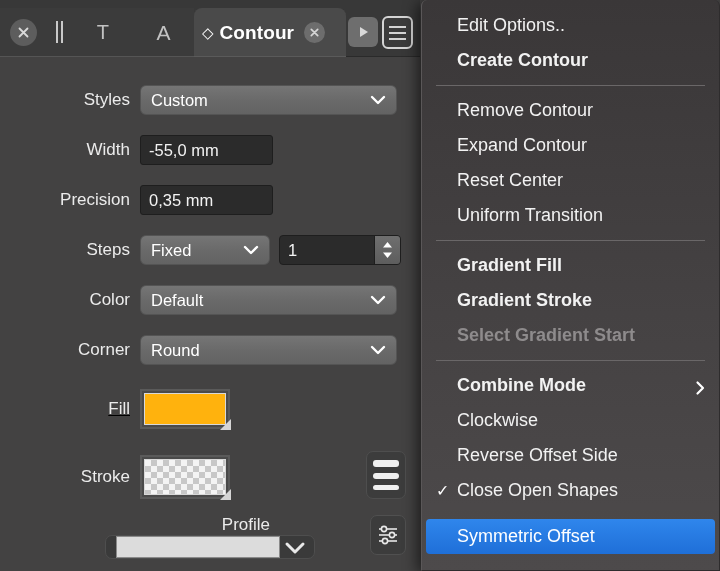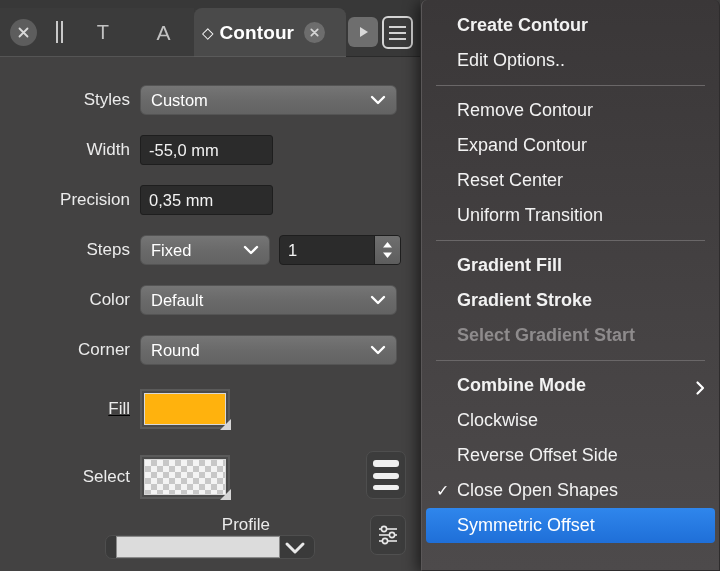--- a/index.html
+++ b/index.html
@@ -327,21 +327,21 @@
     color: #f2f2f2;
     font-size: 18px;
     font-weight: 400;
     white-space: nowrap;
   }
   .mi.bold { font-weight: 700; }
   .mi.disabled { color: #8e8b8c; }
   .mi.selected {
     background: linear-gradient(to bottom, #2f86ec 0%, #1f6fd8 100%);
     color: #ffffff;
-    margin: 0 4px;
+    margin: 11px 4px;
     padding-left: 31px;
     border-radius: 4px;
   }
   .mi .check {
     position: absolute;
     left: 14px;
     font-size: 16px;
     color: #ffffff;
   }
   .mi .submenu-arrow {
@@ -481,21 +481,21 @@
       <span class="row-label">Fill</span>
       <div class="swatch">
         <div class="swatch-in">
           <div class="swatch-fill" id="fill-sw" style="background: rgb(255, 178, 13);"></div>
         </div>
         <span class="swatch-corner"></span>
       </div>
     </div>
 
     <div class="row" style="top:396px; height:48px;">
-      <span class="row-label">Select</span>
+      <span class="row-label">Stroke</span>
       <div class="swatch" style="height:44px;">
         <div class="swatch-in">
           <div class="checker"></div>
         </div>
         <span class="swatch-corner"></span>
       </div>
       <div class="side-btn" style="left:366px; top:-2px;">
         <i style="height:7px;"></i>
         <i style="height:6px;"></i>
         <i style="height:5px;"></i>
@@ -522,25 +522,25 @@
           <circle cx="7" cy="4" r="2.6" fill="#3c3c3c" stroke="#e8e8e8" stroke-width="1.6"></circle>
           <circle cx="15" cy="10" r="2.6" fill="#3c3c3c" stroke="#e8e8e8" stroke-width="1.6"></circle>
           <circle cx="8" cy="16" r="2.6" fill="#3c3c3c" stroke="#e8e8e8" stroke-width="1.6"></circle>
         </svg>
       </div>
     </div>
 
   </div>
 
   <div class="ctxmenu" id="ctxmenu">
+      <div class="mi">
+        <span>Edit Options..</span>
+      </div>
       <div class="mi bold">
         <span>Create Contour</span>
-      </div>
-      <div class="mi">
-        <span>Edit Options..</span>
       </div>
       <div class="sep"></div>
       <div class="mi">
         <span>Remove Contour</span>
       </div>
       <div class="mi">
         <span>Expand Contour</span>
       </div>
       <div class="mi">
         <span>Reset Center</span>

